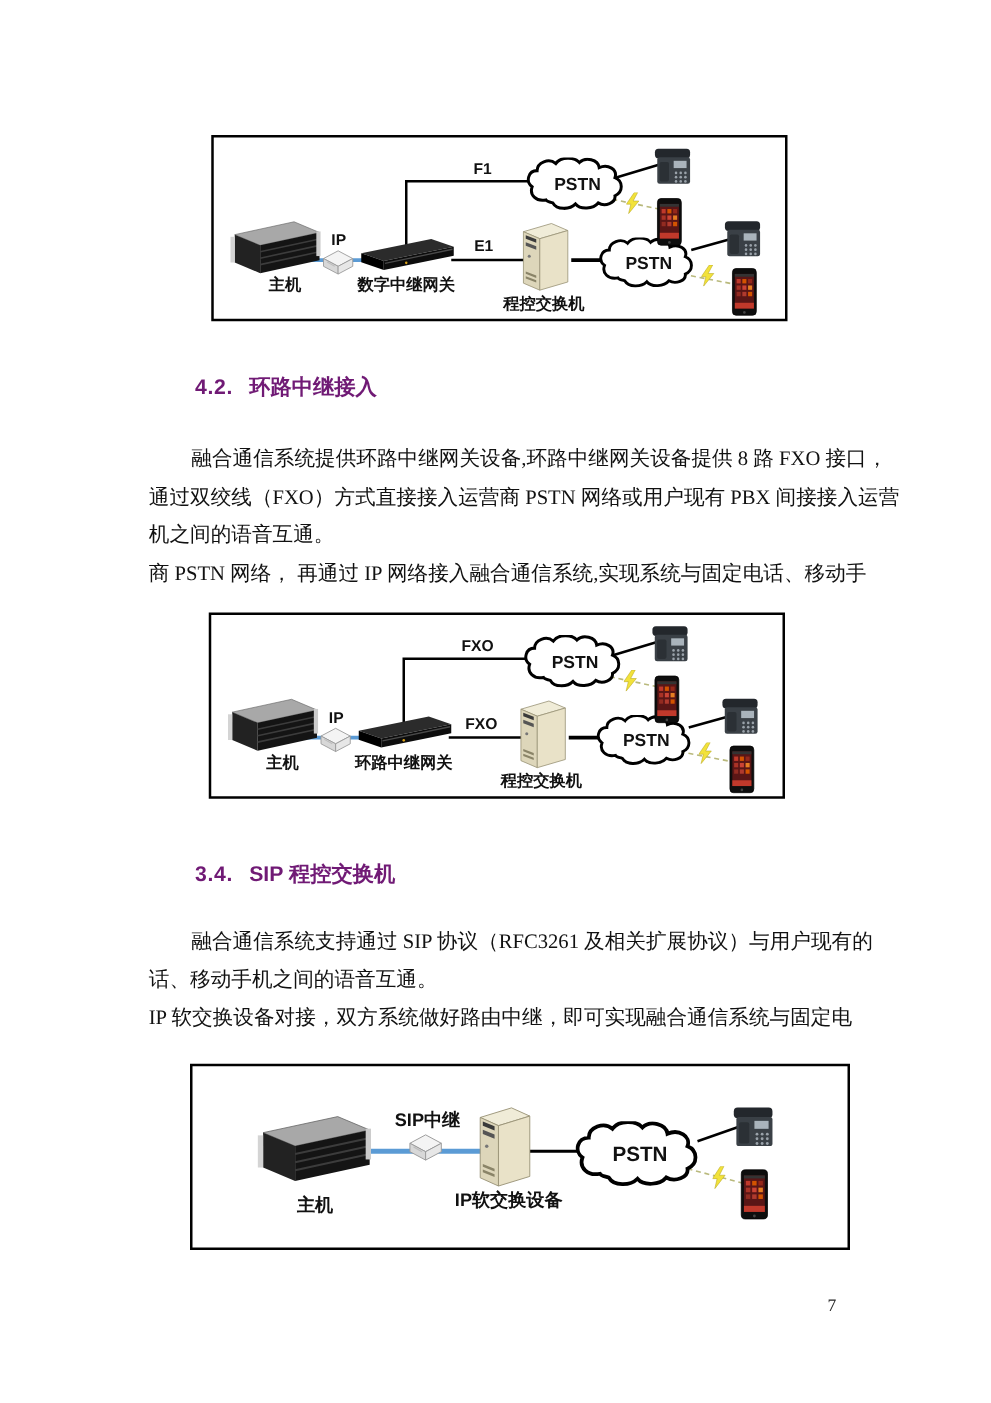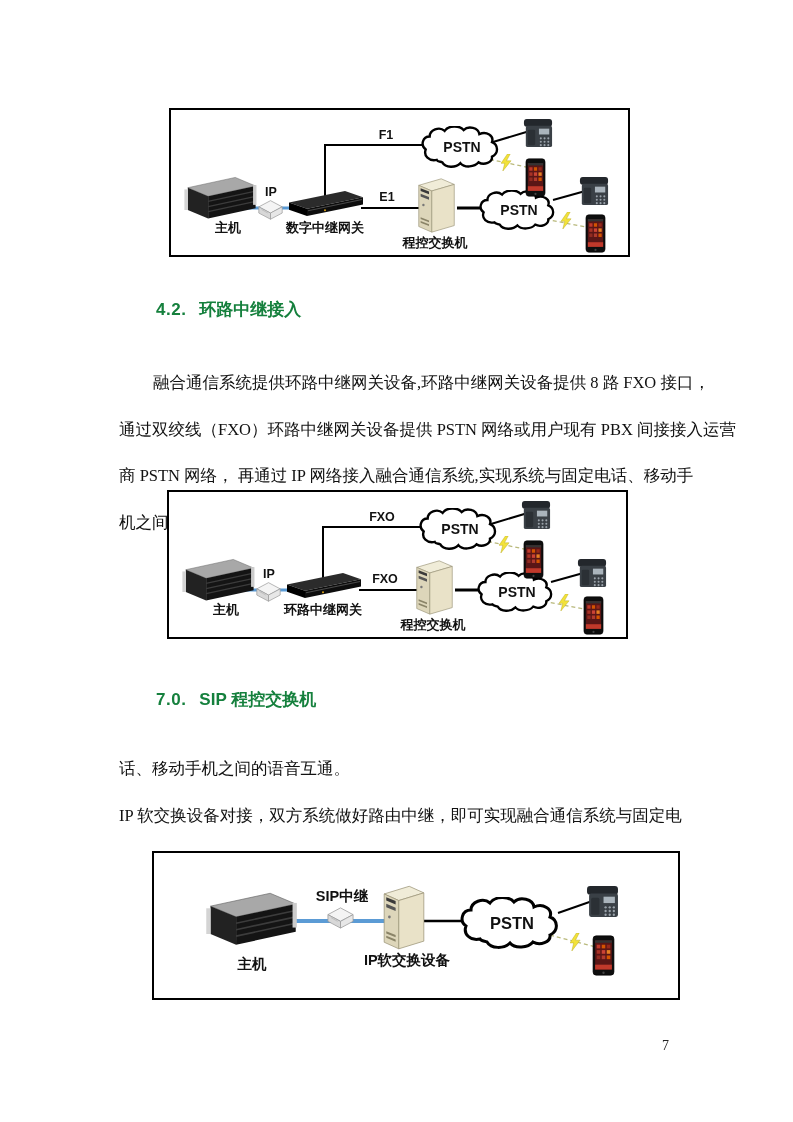--- a/index.html
+++ b/index.html
@@ -6,25 +6,25 @@
   .page {
     position:relative; width:793px; height:1122px; background:#ffffff;
     font-family:"Liberation Serif", serif; color:#000; overflow:hidden;
   }
   .figure {
     position:absolute; border:2px solid #000; background:#fff; box-sizing:border-box;
   }
   .figure svg { display:block; }
   .heading {
     position:absolute; font-family:"Liberation Sans", sans-serif;
-    font-weight:bold; font-size:17px; color:#15803d; white-space:nowrap;
+    font-weight:bold; font-size:17px; color:#701a75; white-space:nowrap;
   }
   .heading .num { margin-right:13px; letter-spacing:0.5px; }
   .para { position:absolute; font-size:16.5px; line-height:30.5px; color:#111; }
-  .pline { white-space:nowrap; text-align:left;margin-top:16px; }
+  .pline { white-space:nowrap; text-align:left; }
   .pline.fill { text-align:justify; text-align-last:justify; }
   .pline.indent { text-indent:34px; }
   .page-number { position:absolute; font-size:14px; color:#222; }
 
   
   text { font-family:"Liberation Sans", sans-serif; fill:#111; }
   .dlab  { font-size:13px; font-weight:600; text-anchor:middle; }
   .dlab3 { font-size:14.5px; font-weight:600; text-anchor:middle; }
   .llab  { font-size:12.5px; font-weight:600; text-anchor:middle; }
   .pstn  { font-size:14px; font-weight:bold; text-anchor:middle; }
@@ -152,23 +152,23 @@
       <text class="pstn" x="348" y="105">PSTN</text>
     </svg>
   </div>
 
   <div class="heading" style="left:156px; top:298px;">
     <span class="num">4.2.</span><span>环路中继接入</span>
   </div>
 
   <div class="para" style="left:119px; top:352px; width:558px;">
     <div class="pline fill indent">融合通信系统提供环路中继网关设备,环路中继网关设备提供 8 路 FXO 接口，</div>
-    <div class="pline fill">通过双绞线（FXO）环路中继网关设备提供 PSTN 网络或用户现有 PBX 间接接入运营</div>
+    <div class="pline fill">通过双绞线（FXO）方式直接接入运营商 PSTN 网络或用户现有 PBX 间接接入运营</div>
+    <div class="pline">机之间的语音互通。</div>
     <div class="pline fill">商 PSTN 网络， 再通过 IP 网络接入融合通信系统,实现系统与固定电话、移动手</div>
-    <div class="pline">机之间的语音互通。</div>
   </div>
 
   <div class="figure" style="left:167px; top:490px; width:461px; height:149px;">
     <svg width="457" height="145" viewBox="0 0 457 145">
       <g>
         <line class="blue" x1="70" y1="98" x2="128" y2="98"></line>
         <polyline class="lnk2" points="154,86 154,35 254,35"></polyline>
         <line class="lnk2" x1="322" y1="32" x2="362" y2="20"></line>
         <line class="lnk2" x1="190" y1="98" x2="248" y2="98"></line>
         <line class="lnk3" x1="286" y1="98" x2="314" y2="98"></line>
@@ -193,24 +193,25 @@
       <text class="dlab" x="154" y="122">环路中继网关</text>
       <text class="dlab" x="264" y="137">程控交换机</text>
       <text class="llab" x="213" y="29">FXO</text>
       <text class="llab" x="216" y="91">FXO</text>
       <text class="pstn" x="291" y="42">PSTN</text>
       <text class="pstn" x="348" y="105">PSTN</text>
     </svg>
   </div>
 
   <div class="heading" style="left:156px; top:688px;">
-    <span class="num">7.0.</span><span>SIP 程控交换机</span>
+    <span class="num">3.4.</span><span>SIP 程控交换机</span>
   </div>
 
   <div class="para" style="left:119px; top:738px; width:558px;">
+    <div class="pline fill indent">融合通信系统支持通过 SIP 协议（RFC3261 及相关扩展协议）与用户现有的</div>
     <div class="pline">话、移动手机之间的语音互通。</div>
     <div class="pline fill">IP 软交换设备对接，双方系统做好路由中继，即可实现融合通信系统与固定电</div>
   </div>
 
   <div class="figure" style="left:152px; top:851px; width:528px; height:149px;">
     <svg width="524" height="145" viewBox="0 0 524 145">
       <g>
         <line class="blue4" x1="138" y1="68" x2="232" y2="68"></line>
         <line class="lnk25" x1="270" y1="68" x2="310" y2="68"></line>
         <line class="lnk2" x1="404" y1="60" x2="444" y2="46"></line>

